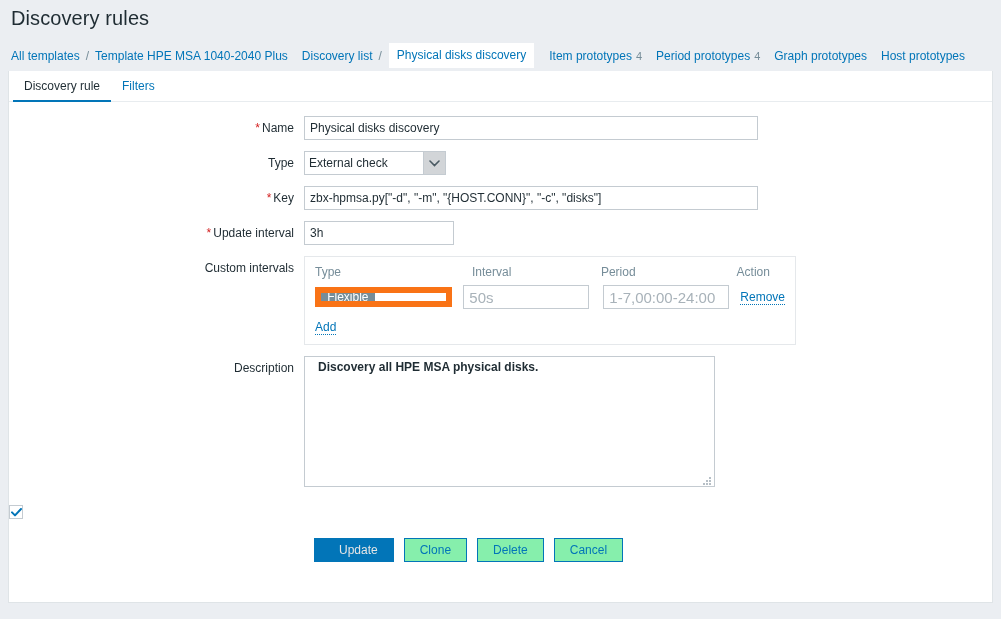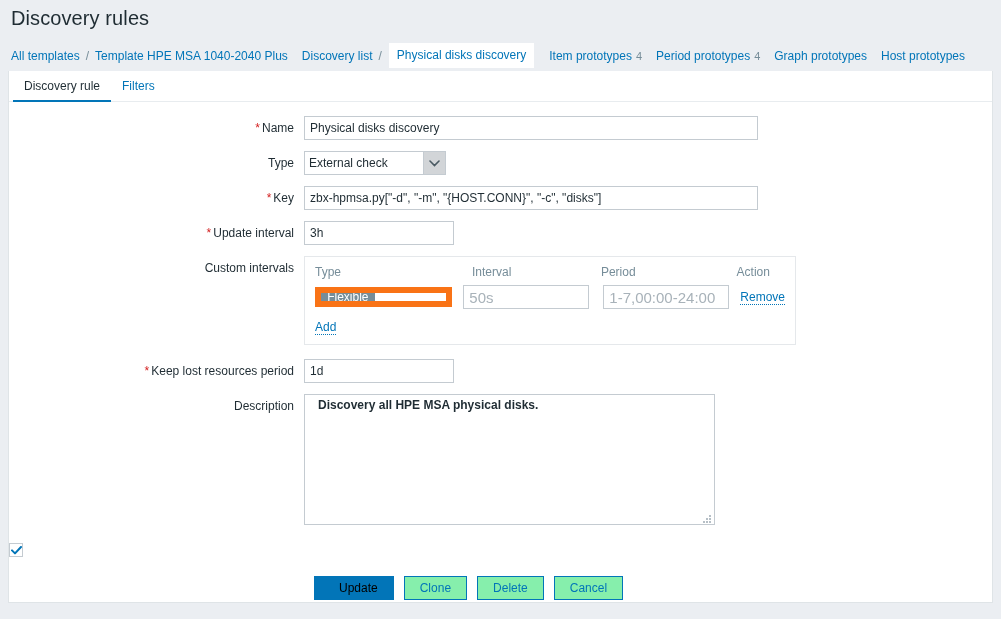--- a/index.html
+++ b/index.html
@@ -278,21 +278,21 @@
     height: 24px;
     padding: 0 15px;
     border: 1px solid #0275b8;
     background: #86efac;
     color: #0275b8;
     cursor: pointer;
     line-height: 22px;
   }
   .btn.primary {
     background: #0275b8;
-    color: #000000;
+    color: #e5e5e5;
     padding-left: 24px;
   }
 </style>
 </head>
 <body>
 
 <div class="page">
 
   <div class="header">
     <h1 class="page-title">Discovery rules</h1>
@@ -392,28 +392,20 @@
               <div class="gap11"></div>
               <span class="dlink">Remove</span>
             </div>
             <div class="add-wrap">
               <span class="dlink">Add</span>
             </div>
           </div>
         </div>
       </div>
 
-      <div class="row" style="margin-top:14px;">
-        <div class="label">
-          <span class="req">*</span><span>Keep lost resources period</span>
-        </div>
-        <div class="field">
-          <input type="text" class="txt w-small" value="1d" style="">
-        </div>
-      </div>
 
       <div class="row">
         <div class="label">Description</div>
         <div class="field">
           <span class="ta-wrap">
             <textarea class="desc" style="">Discovery all HPE MSA physical disks.</textarea>
             <span class="grip">
               <i style="right:0;top:0;"></i>
               <i style="right:0;top:3px;"></i>
               <i style="right:3px;top:3px;"></i>

